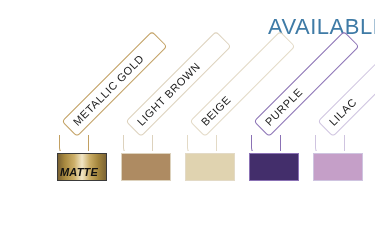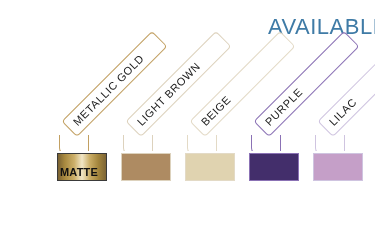--- a/index.html
+++ b/index.html
@@ -106,20 +106,21 @@
   }
   .swatch {
     position: absolute;
     top: 0;
     width: 54px;
     height: 32px;
     box-sizing: border-box;
     border: 2px solid #ffffff;
     outline: 1px solid #cfd6da;
     outline-offset: -3px;
+    font-style: italic;
   }
   .swatch-inner {
     position: absolute;
     inset: 1px;
     display: flex;
     align-items: center;
   }
   .swatch.is-featured .swatch-inner {
     outline: 1px solid #3a3a3a;
   }

